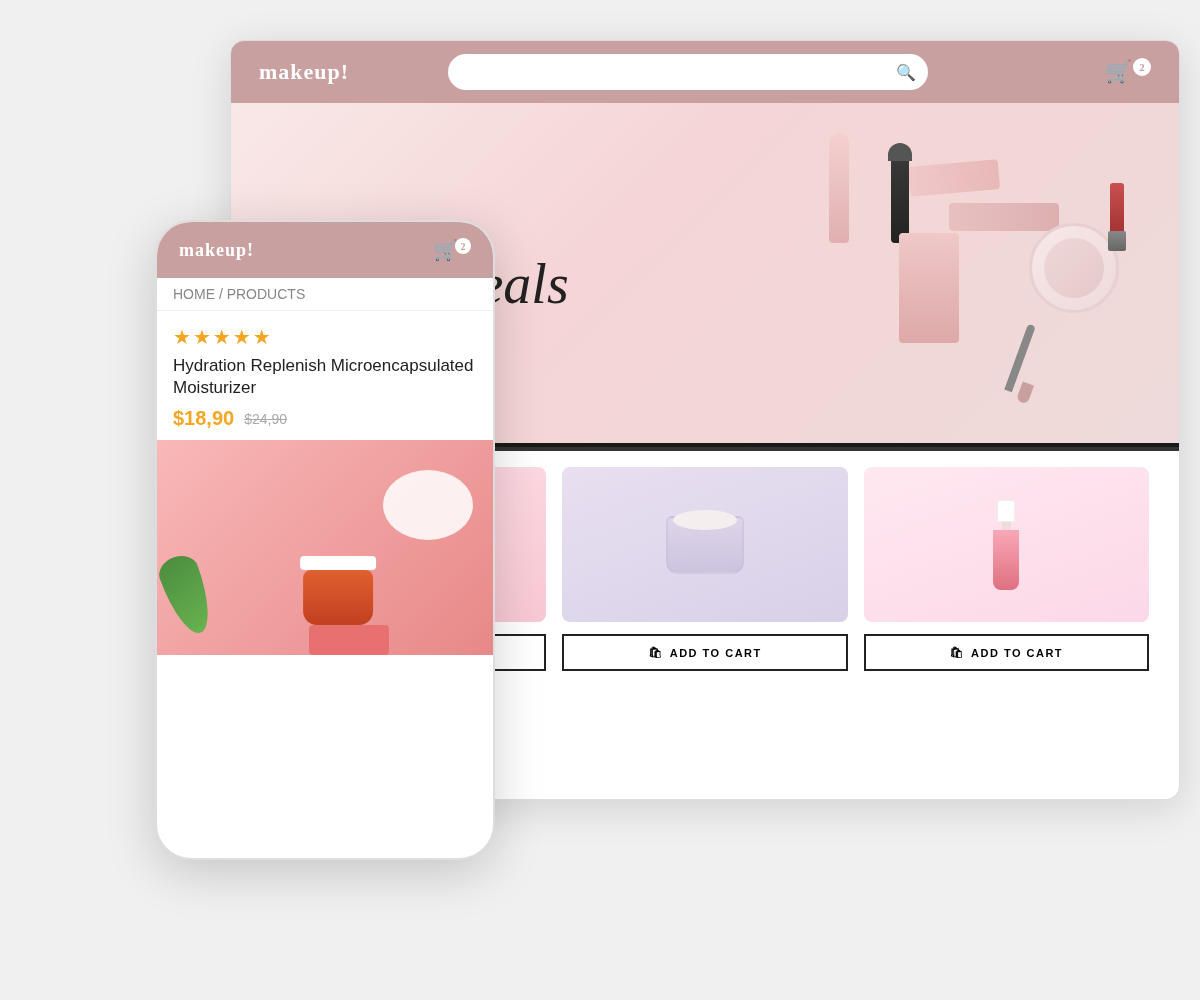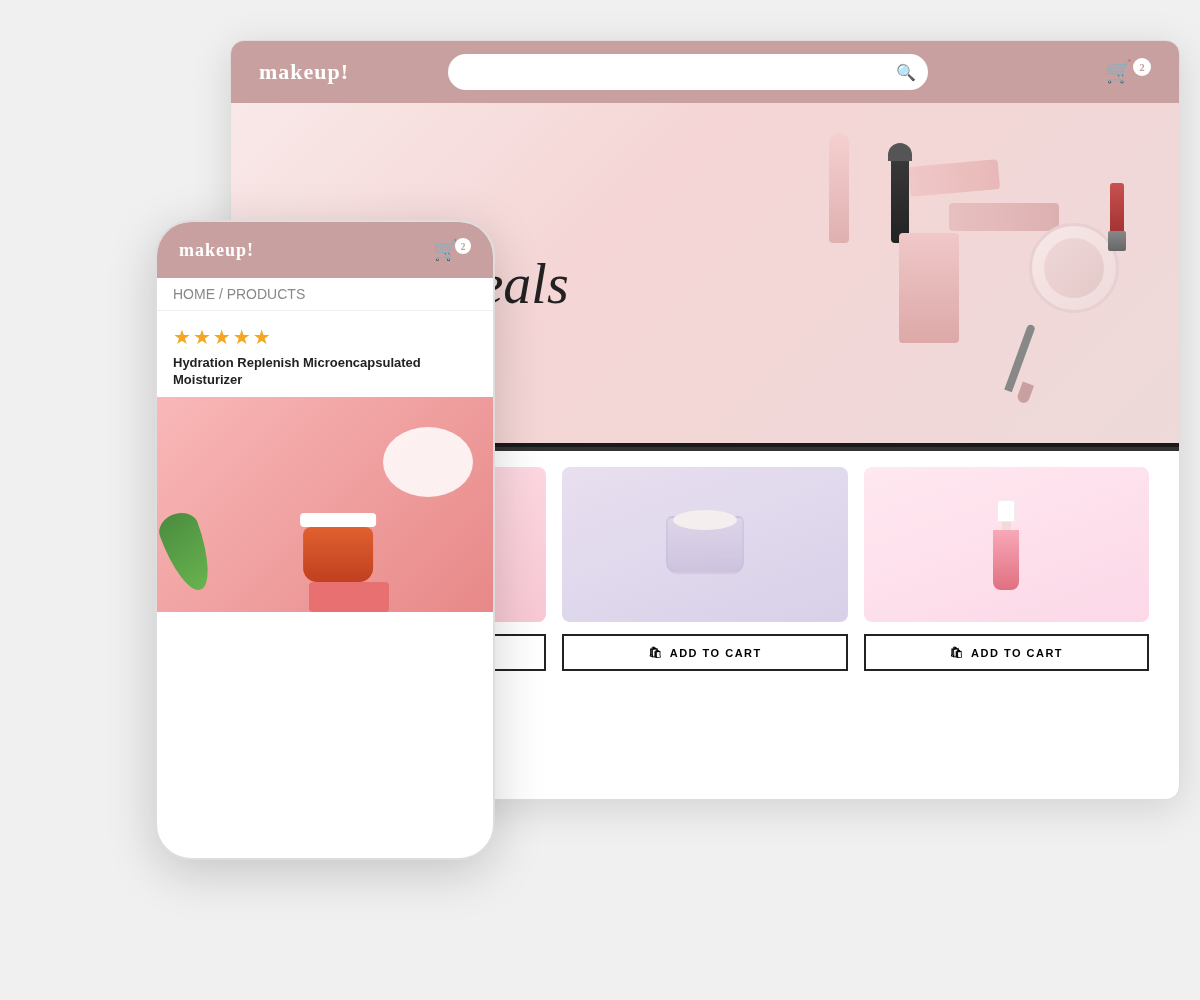--- a/index.html
+++ b/index.html
@@ -216,22 +216,22 @@
       padding: 14px 16px 0;
     }
     .mobile-stars {
       color: #f5a623;
       font-size: 20px;
       margin-bottom: 6px;
       letter-spacing: 2px;
     }
     .mobile-product-name {
       font-family: sans-serif;
-      font-size: 13px;
-      font-weight: 700;
+      font-size: 17px;
+      font-weight: 400;
       color: #222;
       margin-bottom: 8px;
       line-height: 1.3;
     }
     .mobile-price-row {
       display: flex;
       align-items: center;
       gap: 10px;
       margin-bottom: 10px;
     }
@@ -514,20 +514,24 @@
     </div>
   </div>
 
   <div class="mobile-breadcrumb">
     <span>HOME / PRODUCTS</span>
   </div>
 
   <div class="mobile-product-detail">
     <div class="mobile-stars">★★★★★</div>
     <div class="mobile-product-name">Hydration Replenish Microencapsulated Moisturizer</div>
+    <div class="mobile-price-row">
+      <span class="mobile-price-current">$18,90</span>
+      <span class="mobile-price-original">$24,90</span>
+    </div>
   </div>
 
   <div class="mobile-product-image">
 
     <div class="mobile-leaf">
       <div class="leaf-shape"></div>
     </div>
 
     <div class="mobile-box"></div>
 

